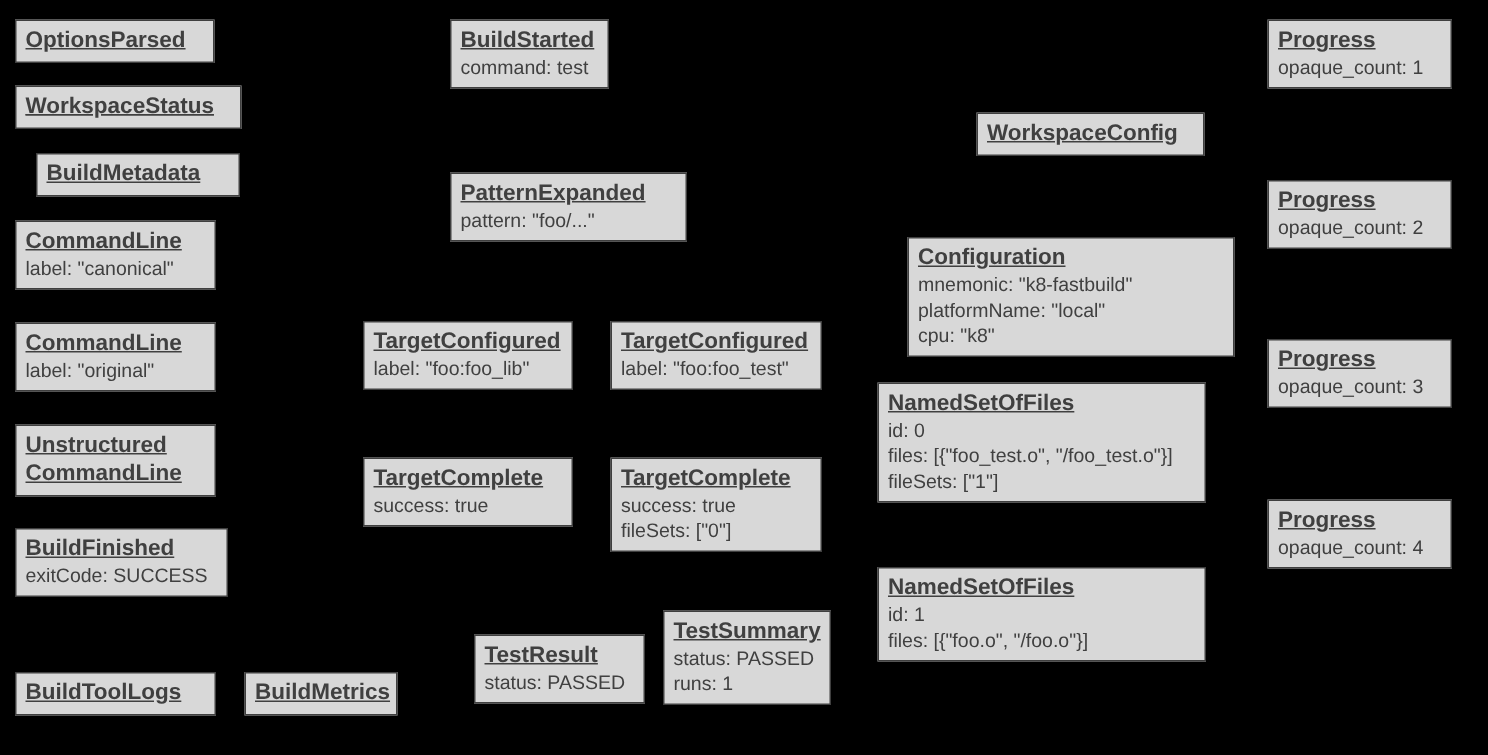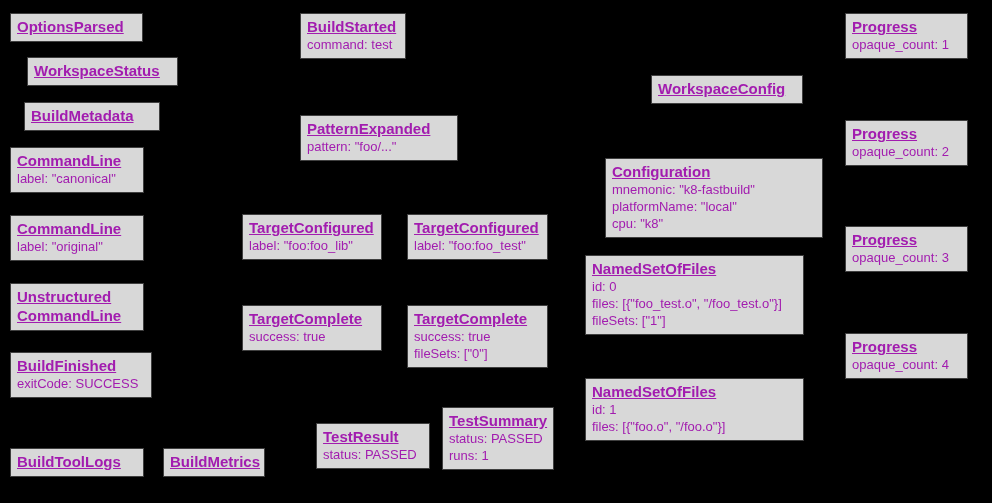--- a/index.html
+++ b/index.html
@@ -14,21 +14,21 @@
     height: 503px;
     background: #000;
     overflow: hidden;
   }
   .node {
     position: absolute;
     box-sizing: border-box;
     background: #d8d8d8;
     border: 1px solid #3f3f3f;
     padding: 3px 6px 5px 6px;
-    color: #a21caf;
+    color: #404040;
   }
   .node-title {
     display: block;
     font-size: 15px;
     font-weight: bold;
     text-decoration: underline;
     line-height: 19px;
     white-space: pre;
   }
   .node-detail {
@@ -40,21 +40,21 @@
 </style>
 </head>
 <body>
 
 <div class="canvas">
 
   <div class="node" style="left:10px;  top:13px;  width:133px;">
     <span class="node-title">OptionsParsed</span>
   </div>
 
-  <div class="node" style="left:27px;  top:57px;  width:151px;text-decoration:underline;">
+  <div class="node" style="left:10px;  top:57px;  width:151px;text-decoration:underline;">
     <span class="node-title">WorkspaceStatus</span>
   </div>
 
   <div class="node" style="left:24px;  top:102px; width:136px;">
     <span class="node-title">BuildMetadata</span>
   </div>
 
   <div class="node" style="left:10px;  top:147px; width:134px;">
     <span class="node-title">CommandLine</span>
     <span class="node-detail">label: "canonical"</span>

